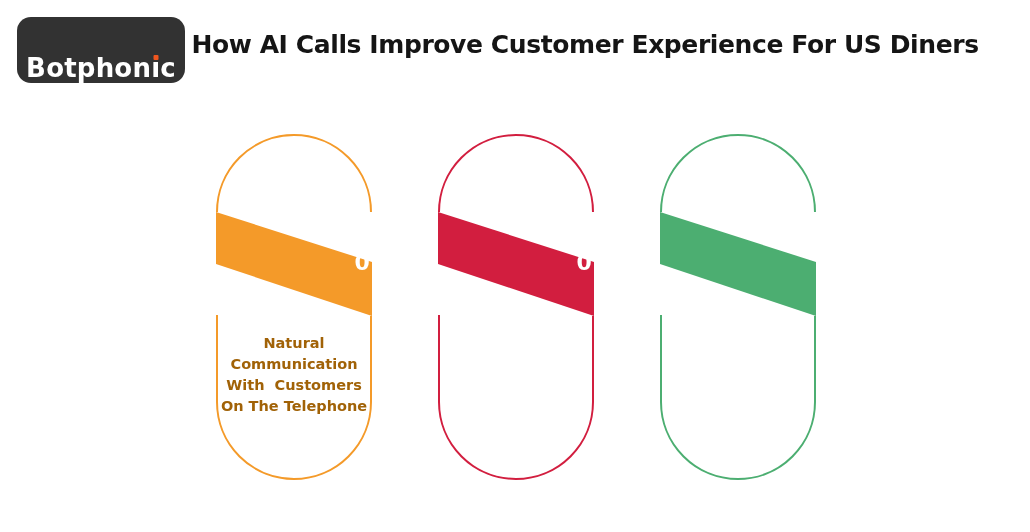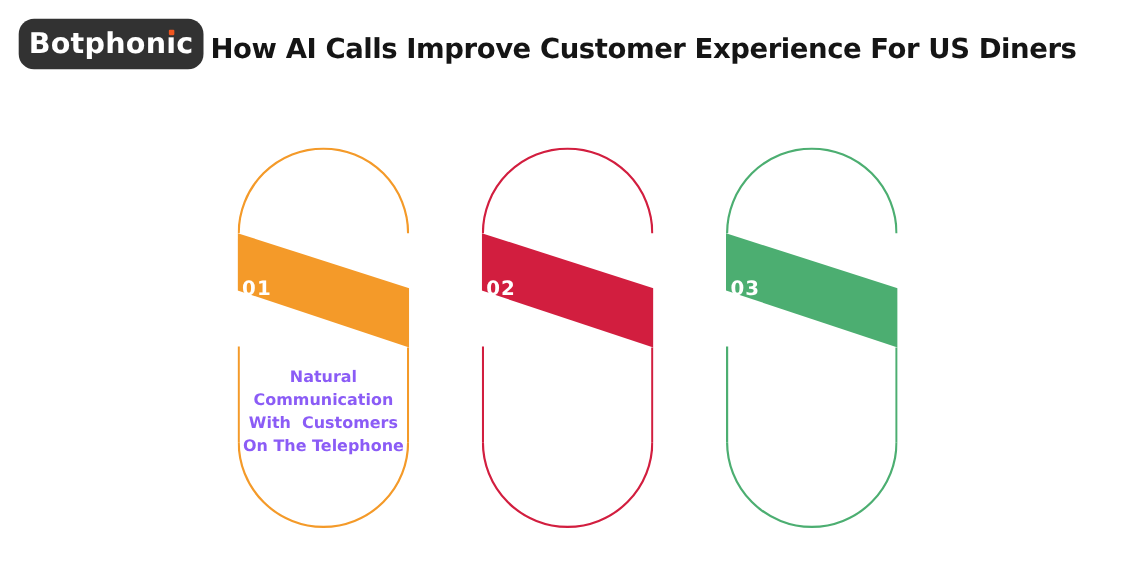--- a/index.html
+++ b/index.html
@@ -7,23 +7,23 @@
   body {
     width: 1030px; height: 532px;
     font-family: "DejaVu Sans", sans-serif;
     overflow: hidden;
   }
   .page { position: relative; width: 1030px; height: 532px; background: #ffffff; }
 
   
   .logo {
     position: absolute; left: 17px; top: 17px;
-    width: 168px; height: 46px;
+    width: 168px; height: 66px;
     background: #323232; border-radius: 14px;
-    display: flex; align-items: center; justify-content: center;
+    display: flex; align-items: flex-end; justify-content: center;
     color: #ffffff; font-size: 26px; font-weight: 700;
     letter-spacing: 0.2px;
   }
   .logo-i { position: relative; display: inline-block; }
   .logo-i .dot {
     position: absolute; left: 50%; transform: translateX(-50%);
     top: 2px; width: 5px; height: 5px; border-radius: 1px;
   }
   .page-title {
     position: absolute; left: 585px; top: 30px;
@@ -36,29 +36,29 @@
   
   .pill {
     position: absolute; top: 134px;
     width: 156px; height: 346px;
   }
   .pill.p1 { left: 216px; }
   .pill.p2 { left: 438px; text-decoration: underline; }
   .pill.p3 { left: 660px; }
   .pill svg { position: absolute; left: 0; top: 0; display: block; }
   .step-number {
-    position: absolute; left: 4px; top: 116px;
+    position: absolute; left: 15px; top: 116px;
     width: 100%; height: 26px; line-height: 26px;
-    text-align: left; color: #ffffff;
-    font-size: 18px; font-weight: 700; letter-spacing: 1px;
+    text-align: right; color: #ffffff;
+    font-size: 22px; font-weight: 700; letter-spacing: 1px;
   }
   .card-text {
     position: absolute; left: -4px; top: 199px; width: 164px;
     text-align: center; white-space: pre-wrap;
-    font-size: 14.5px; font-weight: 700; color: #8b5cf6;
+    font-size: 14.5px; font-weight: 700; color: #a16207;
     line-height: 21px;
   }
 </style>
 </head>
 <body>
 
 <div class="page">
 
   <div class="logo" title="Botphonic" style="background: rgb(50, 50, 50);">
     <span>Botphon</span>
@@ -101,16 +101,15 @@
   <div class="pill p3">
     <svg width="156" height="346" viewBox="0 0 156 346">
       <g fill="none" stroke-width="2" stroke="#4CAE71">
         <path d="M 1 78 A 77 77 0 0 1 155 78"></path>
         <path d="M 1 181 L 1 268"></path>
         <path d="M 155 182 L 155 268"></path>
         <path d="M 1 268 A 77 77 0 0 0 155 268"></path>
       </g>
       <polygon points="0,78 156,128 156,182 0,130" stroke="none" fill="#4CAE71"></polygon>
     </svg>
-    <div class="step-number">03</div>
   </div>
 
 </div>
 
 </body></html>

